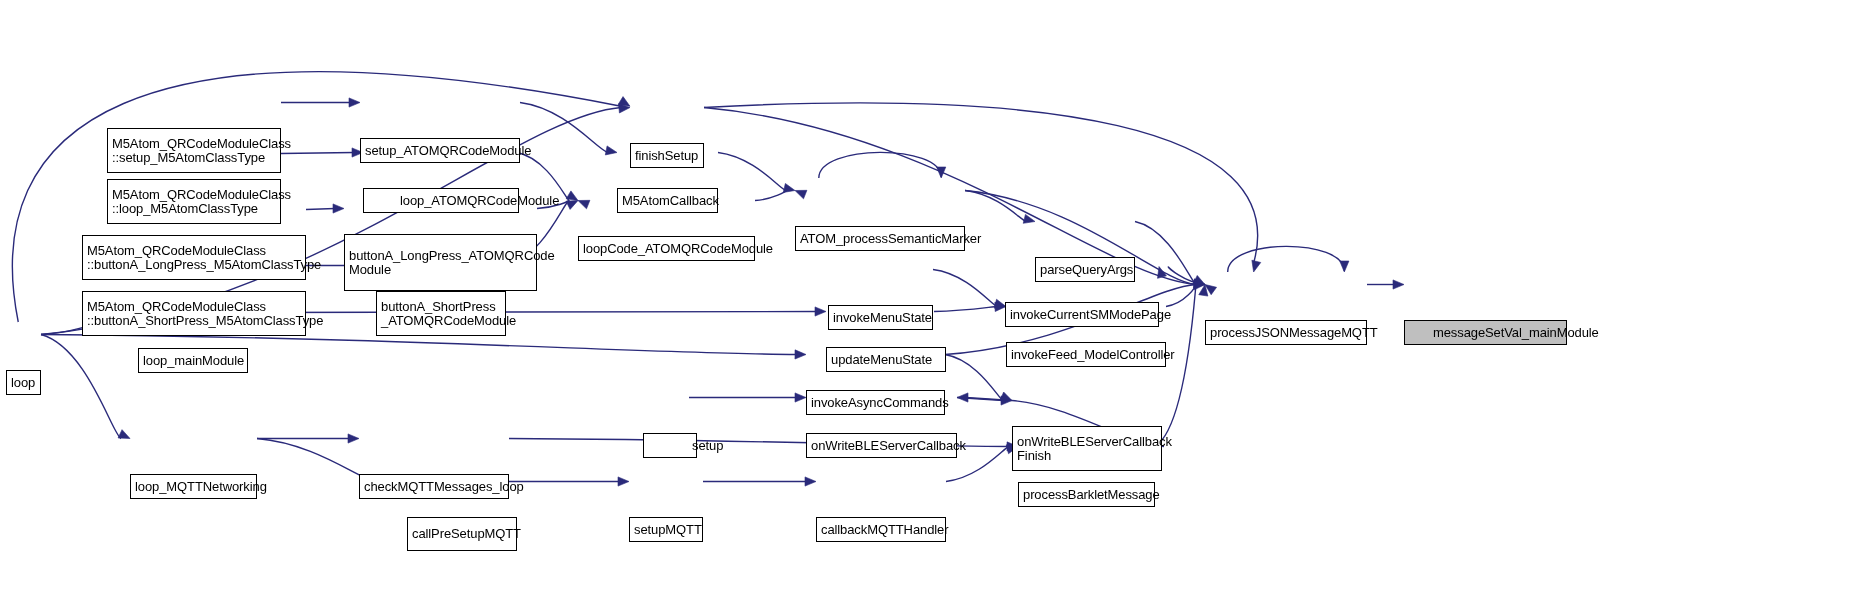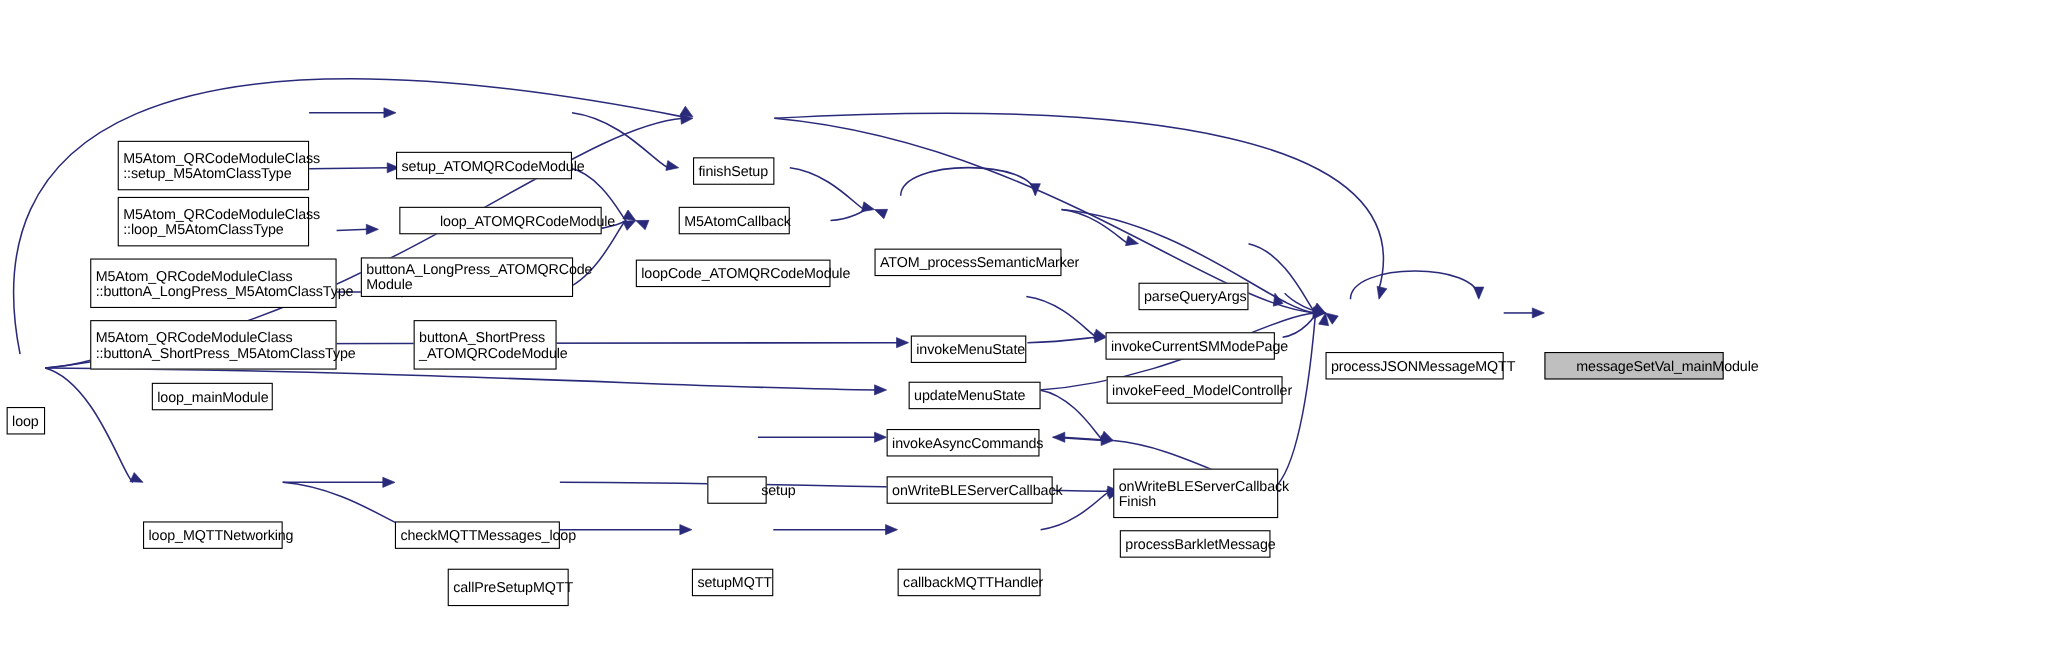--- a/index.html
+++ b/index.html
@@ -123,22 +123,22 @@
       <div class="node" style="left: 107px; top: 131px; width: 174px; height: 45px;"><span class="lbl">M5Atom_QRCodeModuleClass
 ::loop_M5AtomClassType</span></div>
       <div class="node" style="left: 82px; top: 187px; width: 224px; height: 45px;"><span class="lbl">M5Atom_QRCodeModuleClass
 ::buttonA_LongPress_M5AtomClassType</span></div>
       <div class="node" style="left: 82px; top: 243px; width: 224px; height: 45px;"><span class="lbl">M5Atom_QRCodeModuleClass
 ::buttonA_ShortPress_M5AtomClassType</span></div>
       <div class="node" style="left: 6px; top: 322px; width: 35px; height: 25px;"><span class="lbl">loop</span></div>
       <div class="node" style="left: 138px; top: 300px; width: 110px; height: 25px;"><span class="lbl">loop_mainModule</span></div>
       <div class="node" style="left: 130px; top: 426px; width: 127px; height: 25px;"><span class="lbl">loop_MQTTNetworking</span></div>
       <div class="node" style="left: 360px; top: 90px; width: 160px; height: 25px;"><span class="lbl">setup_ATOMQRCodeModule</span></div>
-      <div class="node" style="left: 363px; top: 140px; width: 184px; height: 25px; padding-left: 36px;"><span class="lbl">loop_ATOMQRCodeModule</span></div>
-      <div class="node" style="left: 328px; top: 186px; width: 193px; height: 36px;"><span class="lbl">buttonA_LongPress_ATOMQRCode
+      <div class="node" style="left: 363px; top: 140px; width: 156px; height: 25px; padding-left: 36px;"><span class="lbl">loop_ATOMQRCodeModule</span></div>
+      <div class="node" style="left: 344px; top: 186px; width: 193px; height: 57px;"><span class="lbl">buttonA_LongPress_ATOMQRCode
 Module</span></div>
       <div class="node" style="left: 376px; top: 243px; width: 130px; height: 45px;"><span class="lbl">buttonA_ShortPress
 _ATOMQRCodeModule</span></div>
       <div class="node" style="left: 359px; top: 426px; width: 150px; height: 25px;"><span class="lbl">checkMQTTMessages_loop</span></div>
       <div class="node" style="left: 407px; top: 469px; width: 110px; height: 34px;"><span class="lbl">callPreSetupMQTT</span></div>
       <div class="node" style="left: 630px; top: 95px; width: 74px; height: 25px;"><span class="lbl">finishSetup</span></div>
       <div class="node" style="left: 617px; top: 140px; width: 101px; height: 25px;"><span class="lbl">M5AtomCallback</span></div>
       <div class="node" style="left: 578px; top: 188px; width: 177px; height: 25px;"><span class="lbl">loopCode_ATOMQRCodeModule</span></div>
       <div class="node" style="left: 643px; top: 385px; width: 46px; height: 25px; padding-left: 48px;"><span class="lbl">setup</span></div>
       <div class="node" style="left: 629px; top: 469px; width: 74px; height: 25px;"><span class="lbl">setupMQTT</span></div>

